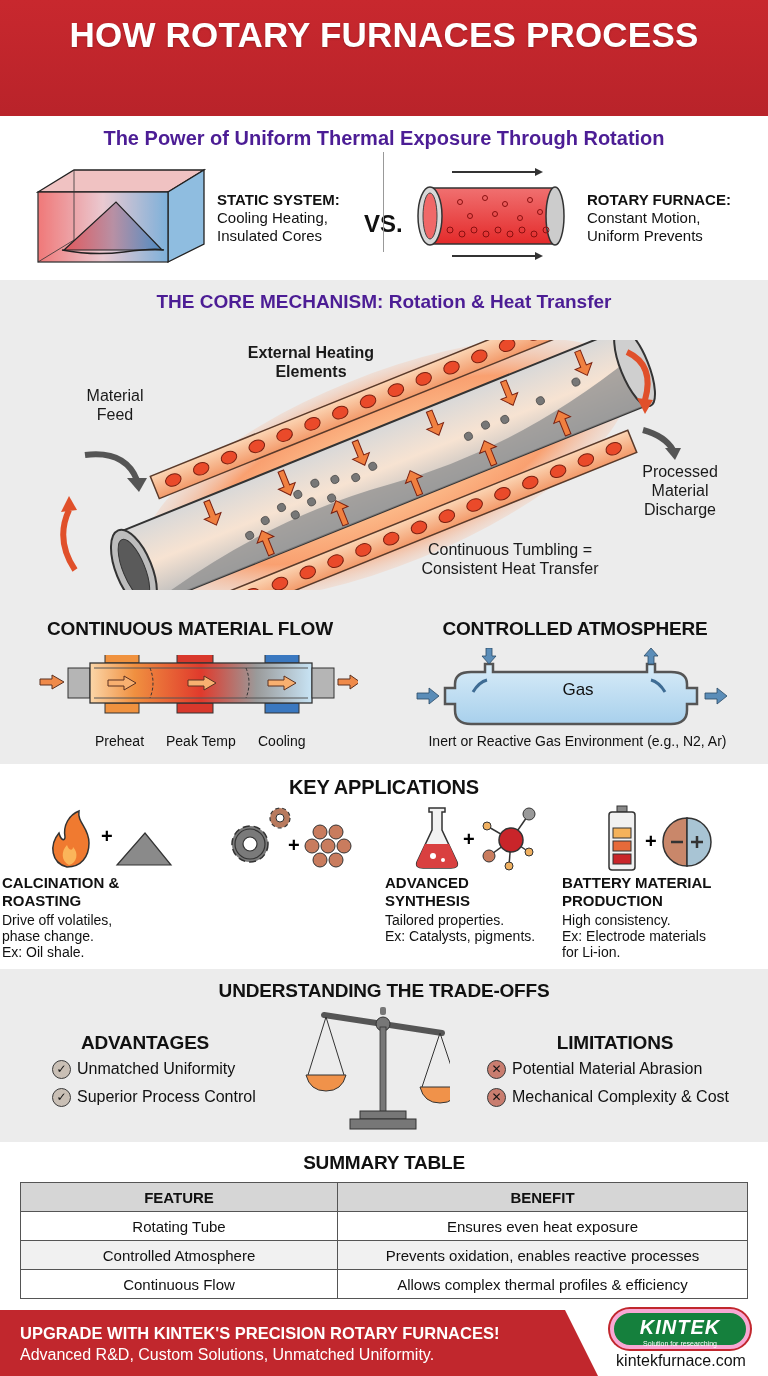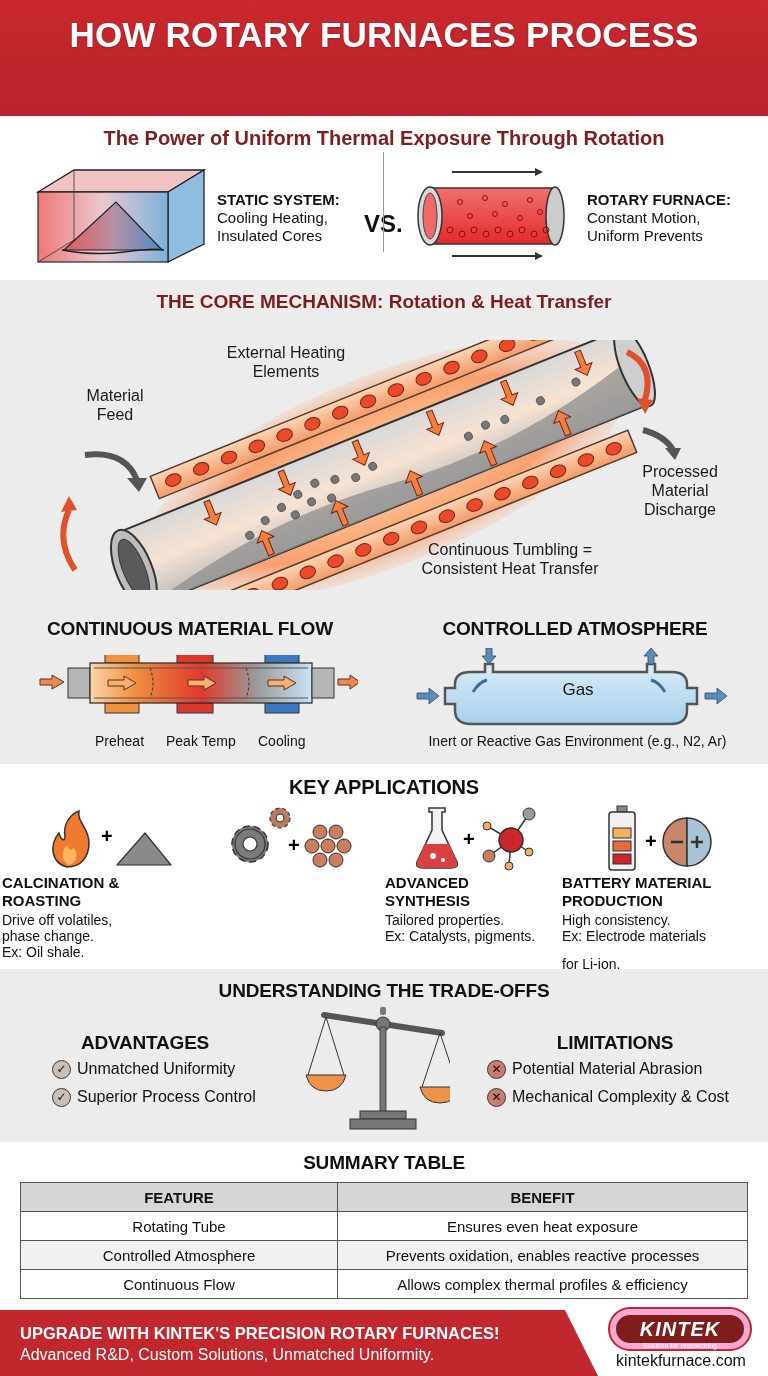--- a/index.html
+++ b/index.html
@@ -7,21 +7,21 @@
   body { font-family: "Liberation Sans", "DejaVu Sans", sans-serif; color: #111; position: relative; }
   .abs { position: absolute; }
   .center { text-align: center; }
 
   
   .header { left: 0; top: 0; width: 768px; height: 116px; background: #c1272d; background: linear-gradient(180deg,#c8282e 0%,#b9232a 100%); }
   .header-title { position: absolute; left: 0; top: 14px; width: 768px; text-align: center; color: #fff; font-weight: 700; font-size: 35px; line-height: 42px; letter-spacing: 0.2px; text-shadow: 0 1px 2px rgba(0,0,0,.25); }
 
   
   .sec1 { left: 0; top: 116px; width: 768px; height: 164px; background: #fff; }
-  .h-sub { font-weight: 700; font-size: 20px; color: #7f1d1d; }
+  .h-sub { font-weight: 700; font-size: 20px; color: #4c1d95; }
   .label-bold { font-weight: 700; font-size: 15px; line-height: 18px; }
   .label-reg { font-size: 15px; line-height: 18px; }
 
   
   .sec2 { left: 0; top: 280px; width: 768px; height: 484px; background: #ececec; }
   .mech-label { font-size: 16px; line-height: 19px; text-align: center; color: #1a1a1a; }
   .h-sec { font-weight: 700; font-size: 19px; color: #111; letter-spacing: -0.2px; }
 
   
   .sec3 { left: 0; top: 764px; width: 768px; height: 205px; background: #fff; }
@@ -41,21 +41,21 @@
   table.sum { position: absolute; left: 20px; top: 40px; width: 728px; border-collapse: collapse; font-size: 15px; }
   table.sum th, table.sum td { border: 1px solid #555; height: 29px; text-align: center; padding: 0 6px; }
   table.sum th { background: #d6d6d6; font-weight: 700; }
   table.sum tr.alt td { background: #f1f1f1; }
 
   
   .footer { left: 0; top: 1302px; width: 768px; height: 74px; background: #fff; }
   .banner { position: absolute; left: 0; top: 8px; width: 598px; height: 66px; background: #c1272d; clip-path: polygon(0 0, 565px 0, 598px 66px, 0 66px); }
   .banner-l1 { position: absolute; left: 20px; top: 14px; color: #fff; font-weight: 700; font-size: 16.5px; }
   .banner-l2 { position: absolute; left: 20px; top: 36px; color: #fff; font-size: 16px; }
-  .logo { position: absolute; left: 610px; top: 7px; width: 140px; height: 40px; border-radius: 20px; background: #7f1d1d; border: 6px solid #f9a8d4; box-shadow: 0 0 0 2px #c1272d; text-align: center; color: #fff; }
+  .logo { position: absolute; left: 610px; top: 7px; width: 140px; height: 40px; border-radius: 20px; background: #15803d; border: 4px solid #f9a8d4; box-shadow: 0 0 0 2px #c1272d; text-align: center; color: #fff; }
   .logo-name { font-weight: 700; font-style: italic; font-size: 20px; line-height: 24px; margin-top: 2px; letter-spacing: 1px; }
   .logo-tag { font-size: 7px; line-height: 9px; }
   .site { position: absolute; left: 606px; top: 50px; width: 150px; text-align: center; font-size: 16px; color: #111; }
 </style>
 </head>
 <body>
 
 <div class="abs header">
   <div class="header-title">
     <div>HOW ROTARY FURNACES PROCESS</div>
@@ -245,21 +245,21 @@
     <polygon points="72,138 92,138 84,152" fill="#555"></polygon>
 
     <path d="M20,230 Q0,200 14,170" fill="none" stroke="#e0502a" stroke-width="6"></path>
     <polygon points="6,172 22,170 14,156" fill="#e0502a"></polygon>
     <path d="M572,12 Q600,25 590,60" fill="none" stroke="#e0502a" stroke-width="6"></path>
     <polygon points="582,58 598,60 590,74" fill="#e0502a"></polygon>
 
     <path d="M588,90 Q610,96 618,110" fill="none" stroke="#555" stroke-width="6"></path>
     <polygon points="610,108 626,108 620,120" fill="#555"></polygon>
   </svg>
-  <div class="abs mech-label" style="left:202px;top:63px;width:168px;">
+  <div class="abs mech-label" style="left:227px;top:63px;width:168px;font-weight:bold;">
     <div>External Heating</div>
     <div>Elements</div>
   </div>
   <div class="abs mech-label" style="left:70px;top:106px;width:90px;">
     <div>Material</div>
     <div>Feed</div>
   </div>
   <div class="abs mech-label" style="left:625px;top:182px;width:110px;">
     <div>Processed</div>
     <div>Material</div>
@@ -397,21 +397,21 @@
     <div class="app-title">ADVANCED</div>
     <div class="app-title">SYNTHESIS</div>
     <div class="app-desc">Tailored properties.</div>
     <div class="app-desc" style="margin-top:0">Ex: Catalysts, pigments.</div>
   </div>
   <div class="app" style="left:562px;top:110px;width:190px;">
     <div class="app-title">BATTERY MATERIAL</div>
     <div class="app-title">PRODUCTION</div>
     <div class="app-desc">High consistency.</div>
     <div class="app-desc" style="margin-top:0">Ex: Electrode materials</div>
-    <div class="app-desc" style="margin-top:12px">for Li-ion.</div>
+    <div class="app-desc" style="margin-top:0">for Li-ion.</div>
   </div>
 </div>
 
 <div class="abs sec4">
   <div class="abs h-sec center" style="left:0;top:11px;width:768px;">UNDERSTANDING THE TRADE-OFFS</div>
 
   <div class="abs h-sec center" style="left:60px;top:63px;width:170px;">ADVANTAGES</div>
   <div class="abs" style="left:52px;top:86px;">
     <div class="to-item">
       <span class="badge badge-ok">✓</span>

